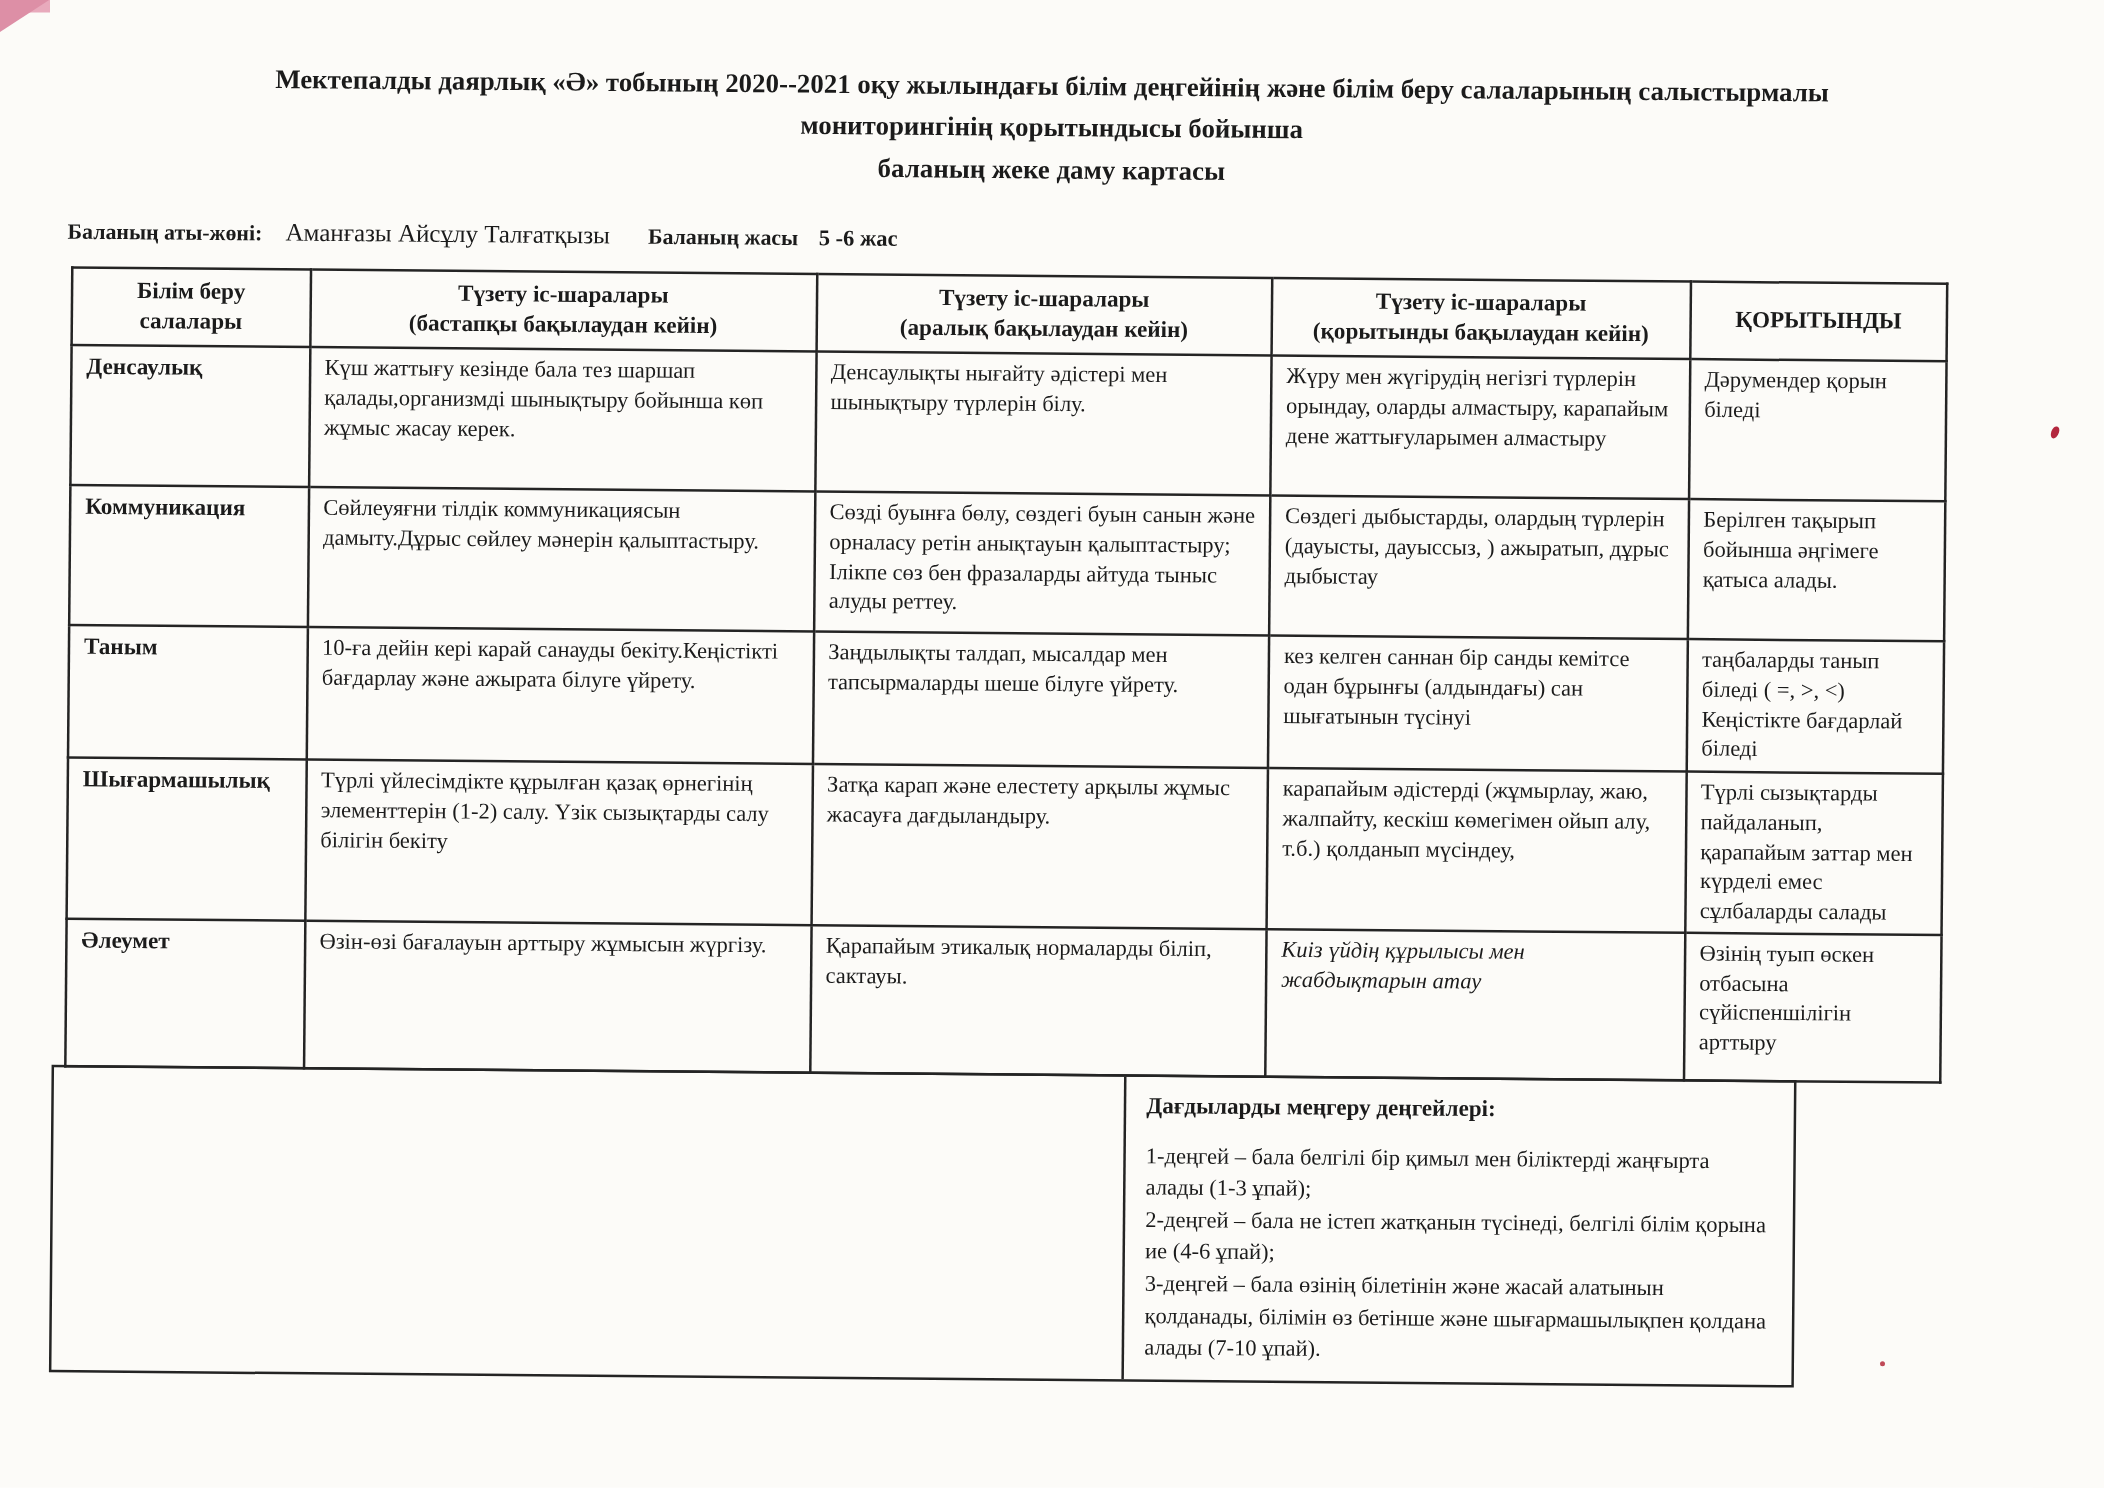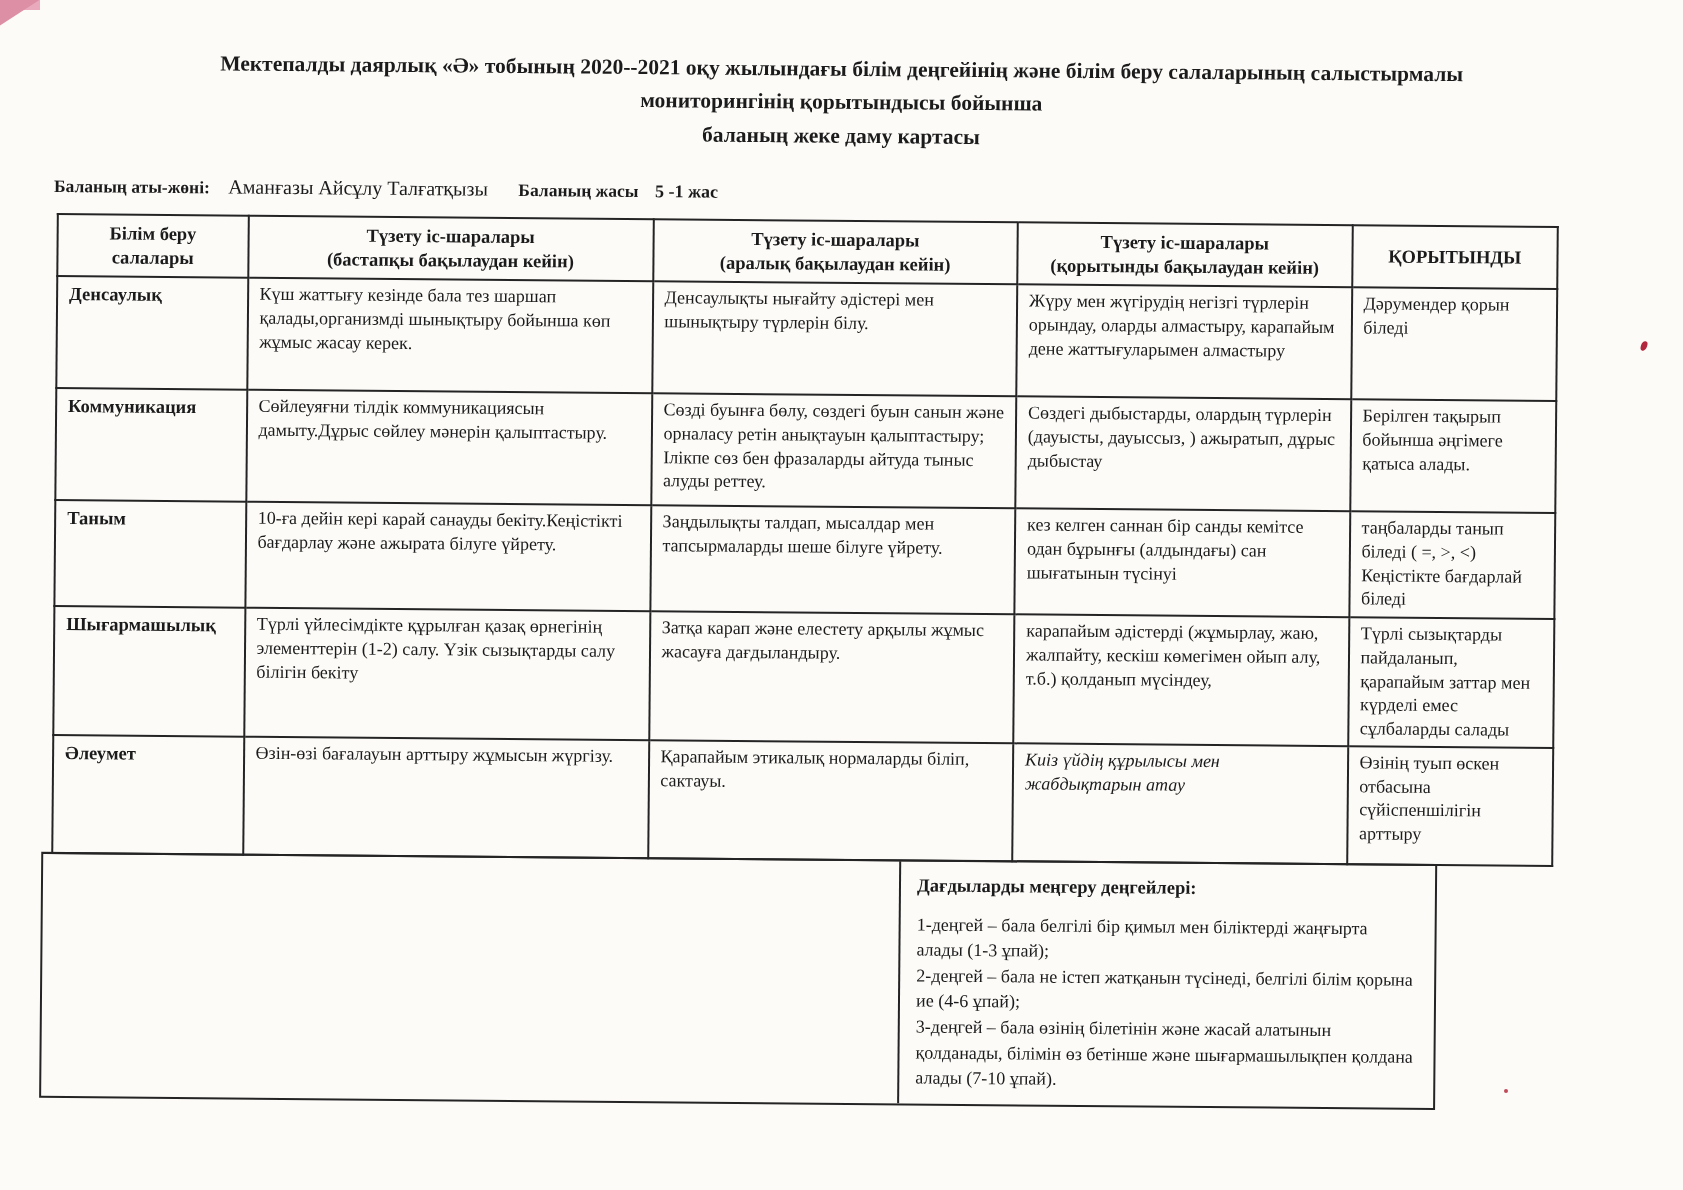--- a/index.html
+++ b/index.html
@@ -163,21 +163,21 @@
     <div class="title-block">
       <div class="t-line">Мектепалды даярлық  «Ә» тобының 2020--2021 оқу жылындағы білім деңгейінің  және білім беру салаларының салыстырмалы</div>
       <div class="t-line">мониторингінің қорытындысы бойынша</div>
       <div class="t-line">баланың жеке даму картасы</div>
     </div>
 
     <div class="name-row">
       <span class="name-label">Баланың аты-жөні:</span>
       <span class="name-value">Аманғазы Айсұлу Талғатқызы</span>
       <span class="age-label">Баланың жасы</span>
-      <span class="age-value">5 -1 жас</span>
+      <span class="age-value">5 -6 жас</span>
     </div>
 
     <table class="dev-table">
       <colgroup>
         <col class="c1">
           <col class="c2">
           <col class="c3">
           <col class="c4">
           <col class="c5">
       </colgroup>

